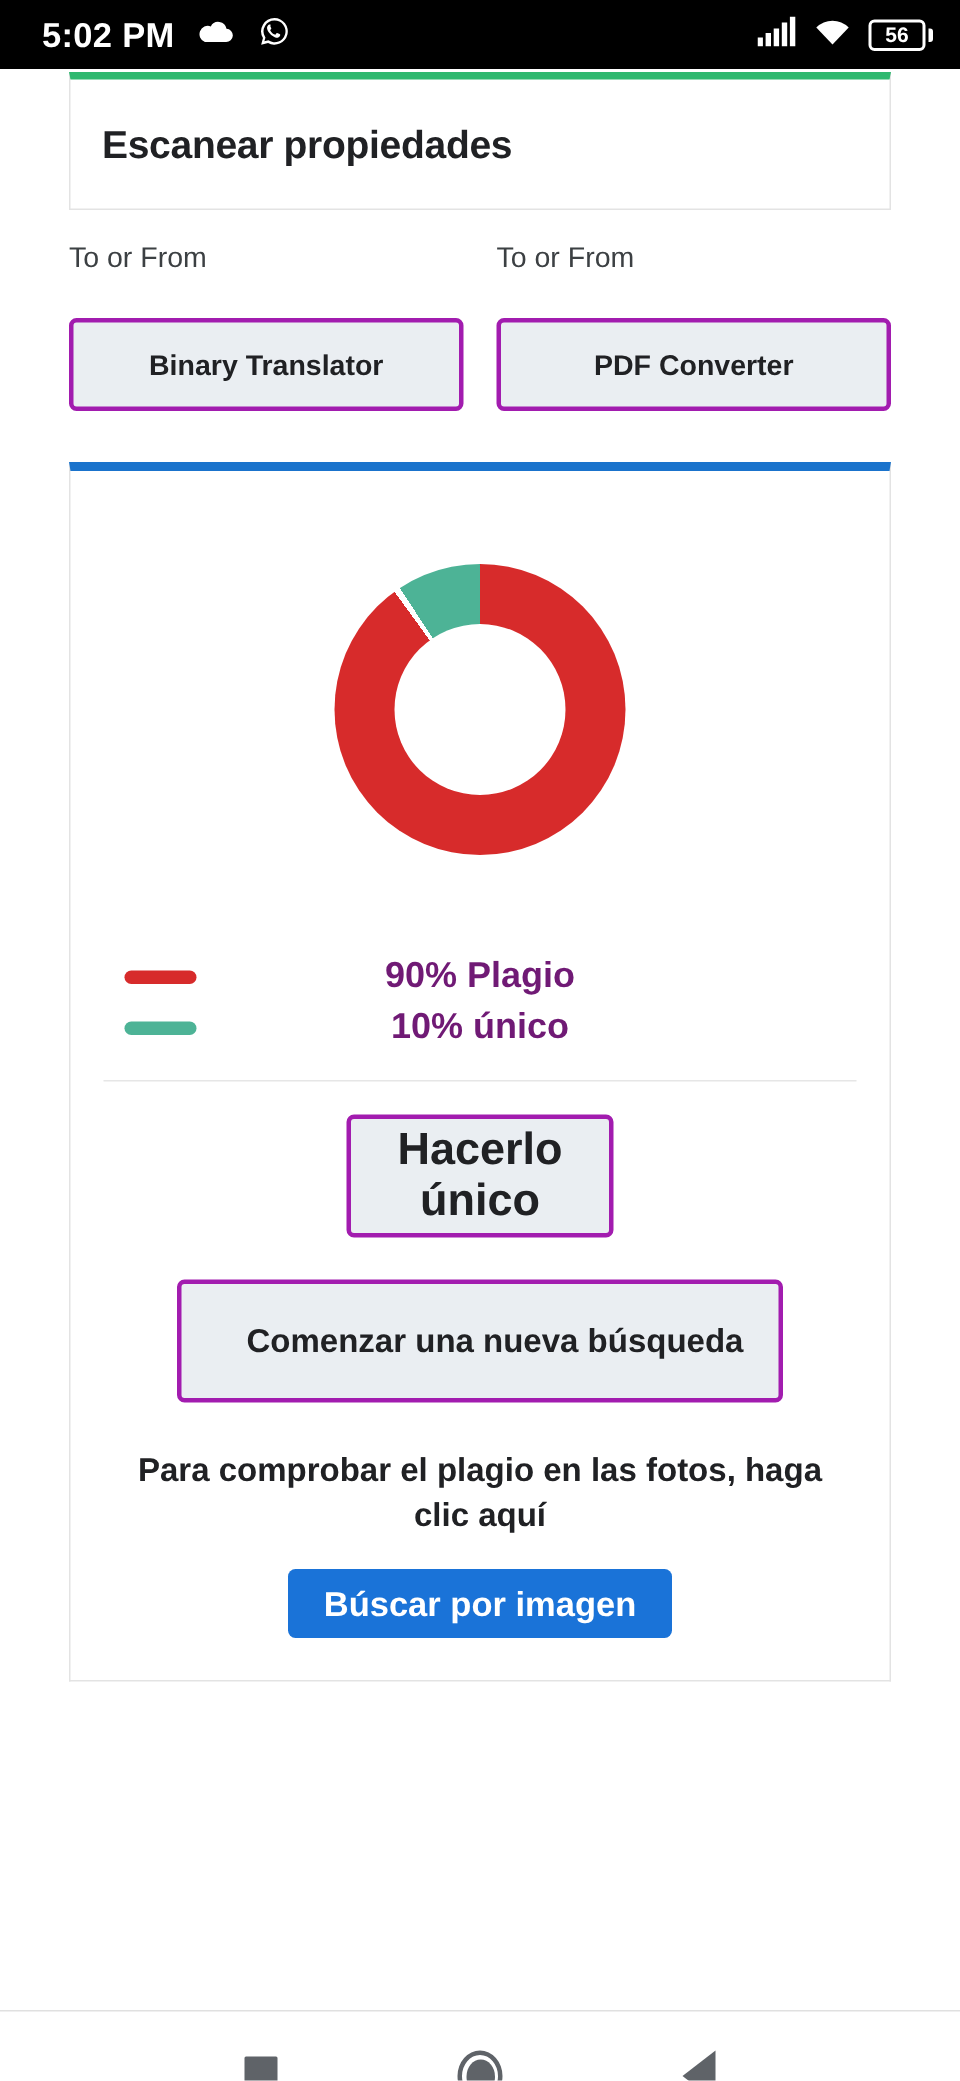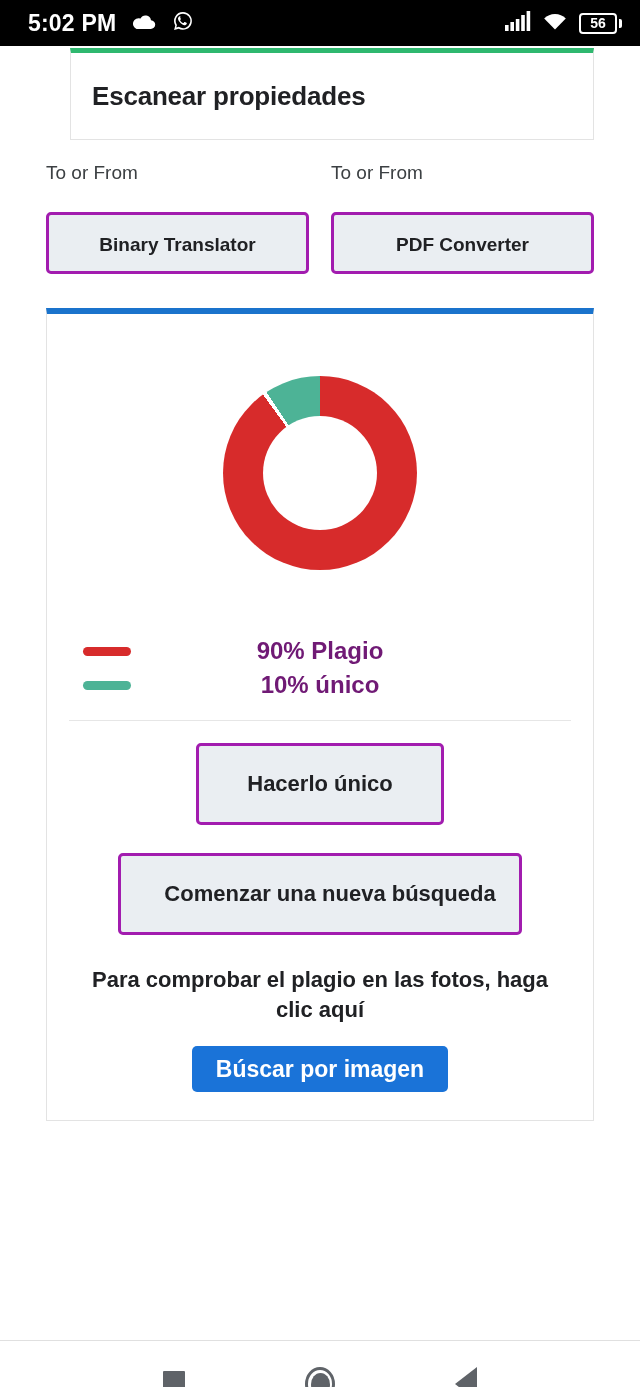--- a/index.html
+++ b/index.html
@@ -69,21 +69,21 @@
     background: #ffffff;
     padding: 0 46px;
     overflow: hidden;
   }
 
   
   .card {
     background: #ffffff;
     border: 1px solid #e3e3e3;
   }
-  .card-top-green { border-top: 5px solid #2fb86f; margin-left: 24px; }
+  .card-top-green { border-top: 5px solid #2fb86f; }
   .card-top-blue  { border-top: 6px solid #1a73cc; }
 
   .scan-card {
     margin-top: 2px;
     height: 92px;
     display: flex;
     align-items: center;
     padding-left: 21px;
   }
   .scan-title {
@@ -189,23 +189,23 @@
 
   .divider {
     height: 1px;
     background: #e6e6e6;
     margin: 18px 8px 0 8px;
   }
 
   .actions { padding: 22px 0 0 0; }
   .center-row { display: flex; justify-content: center; }
   .btn-unique {
-    width: 248px;
+    width: 178px;
     height: 82px;
-    font-size: 22px;
+    font-size: 30px;
   }
   .btn-newsearch {
     width: 404px;
     height: 82px;
     font-size: 22px;
     margin-top: 28px;
     padding-left: 20px;
   }
 
   .photo-note {

